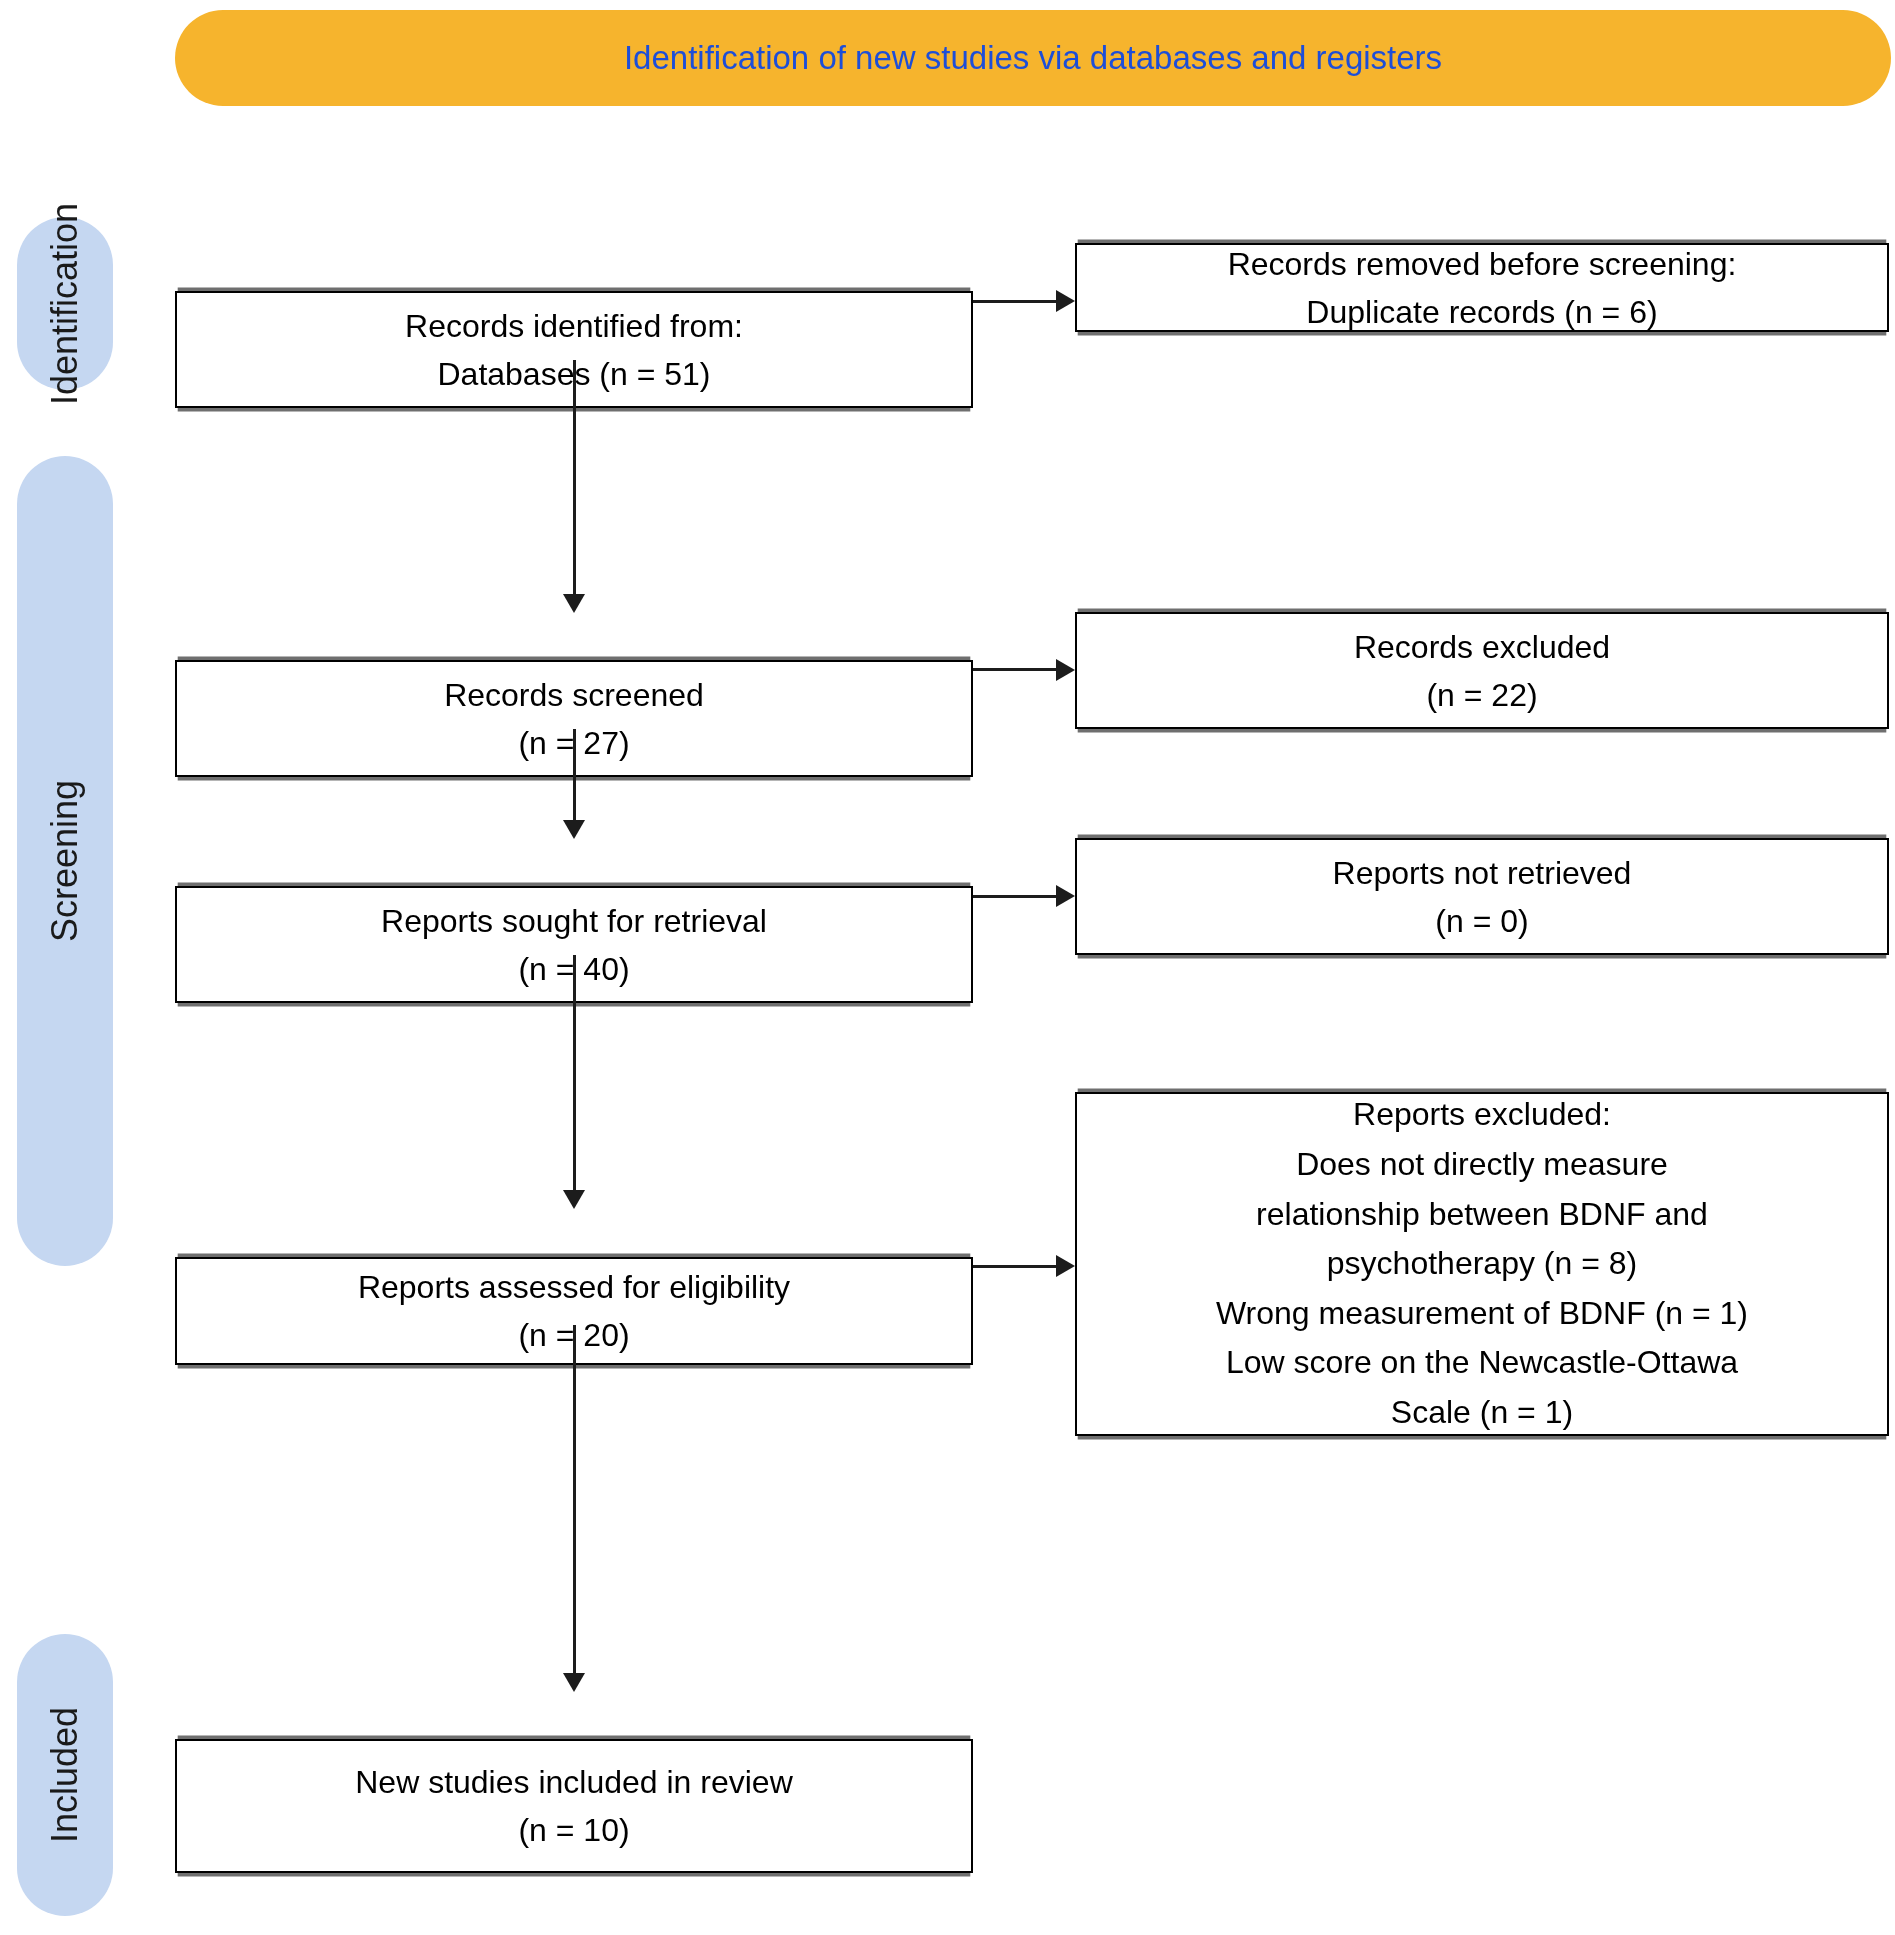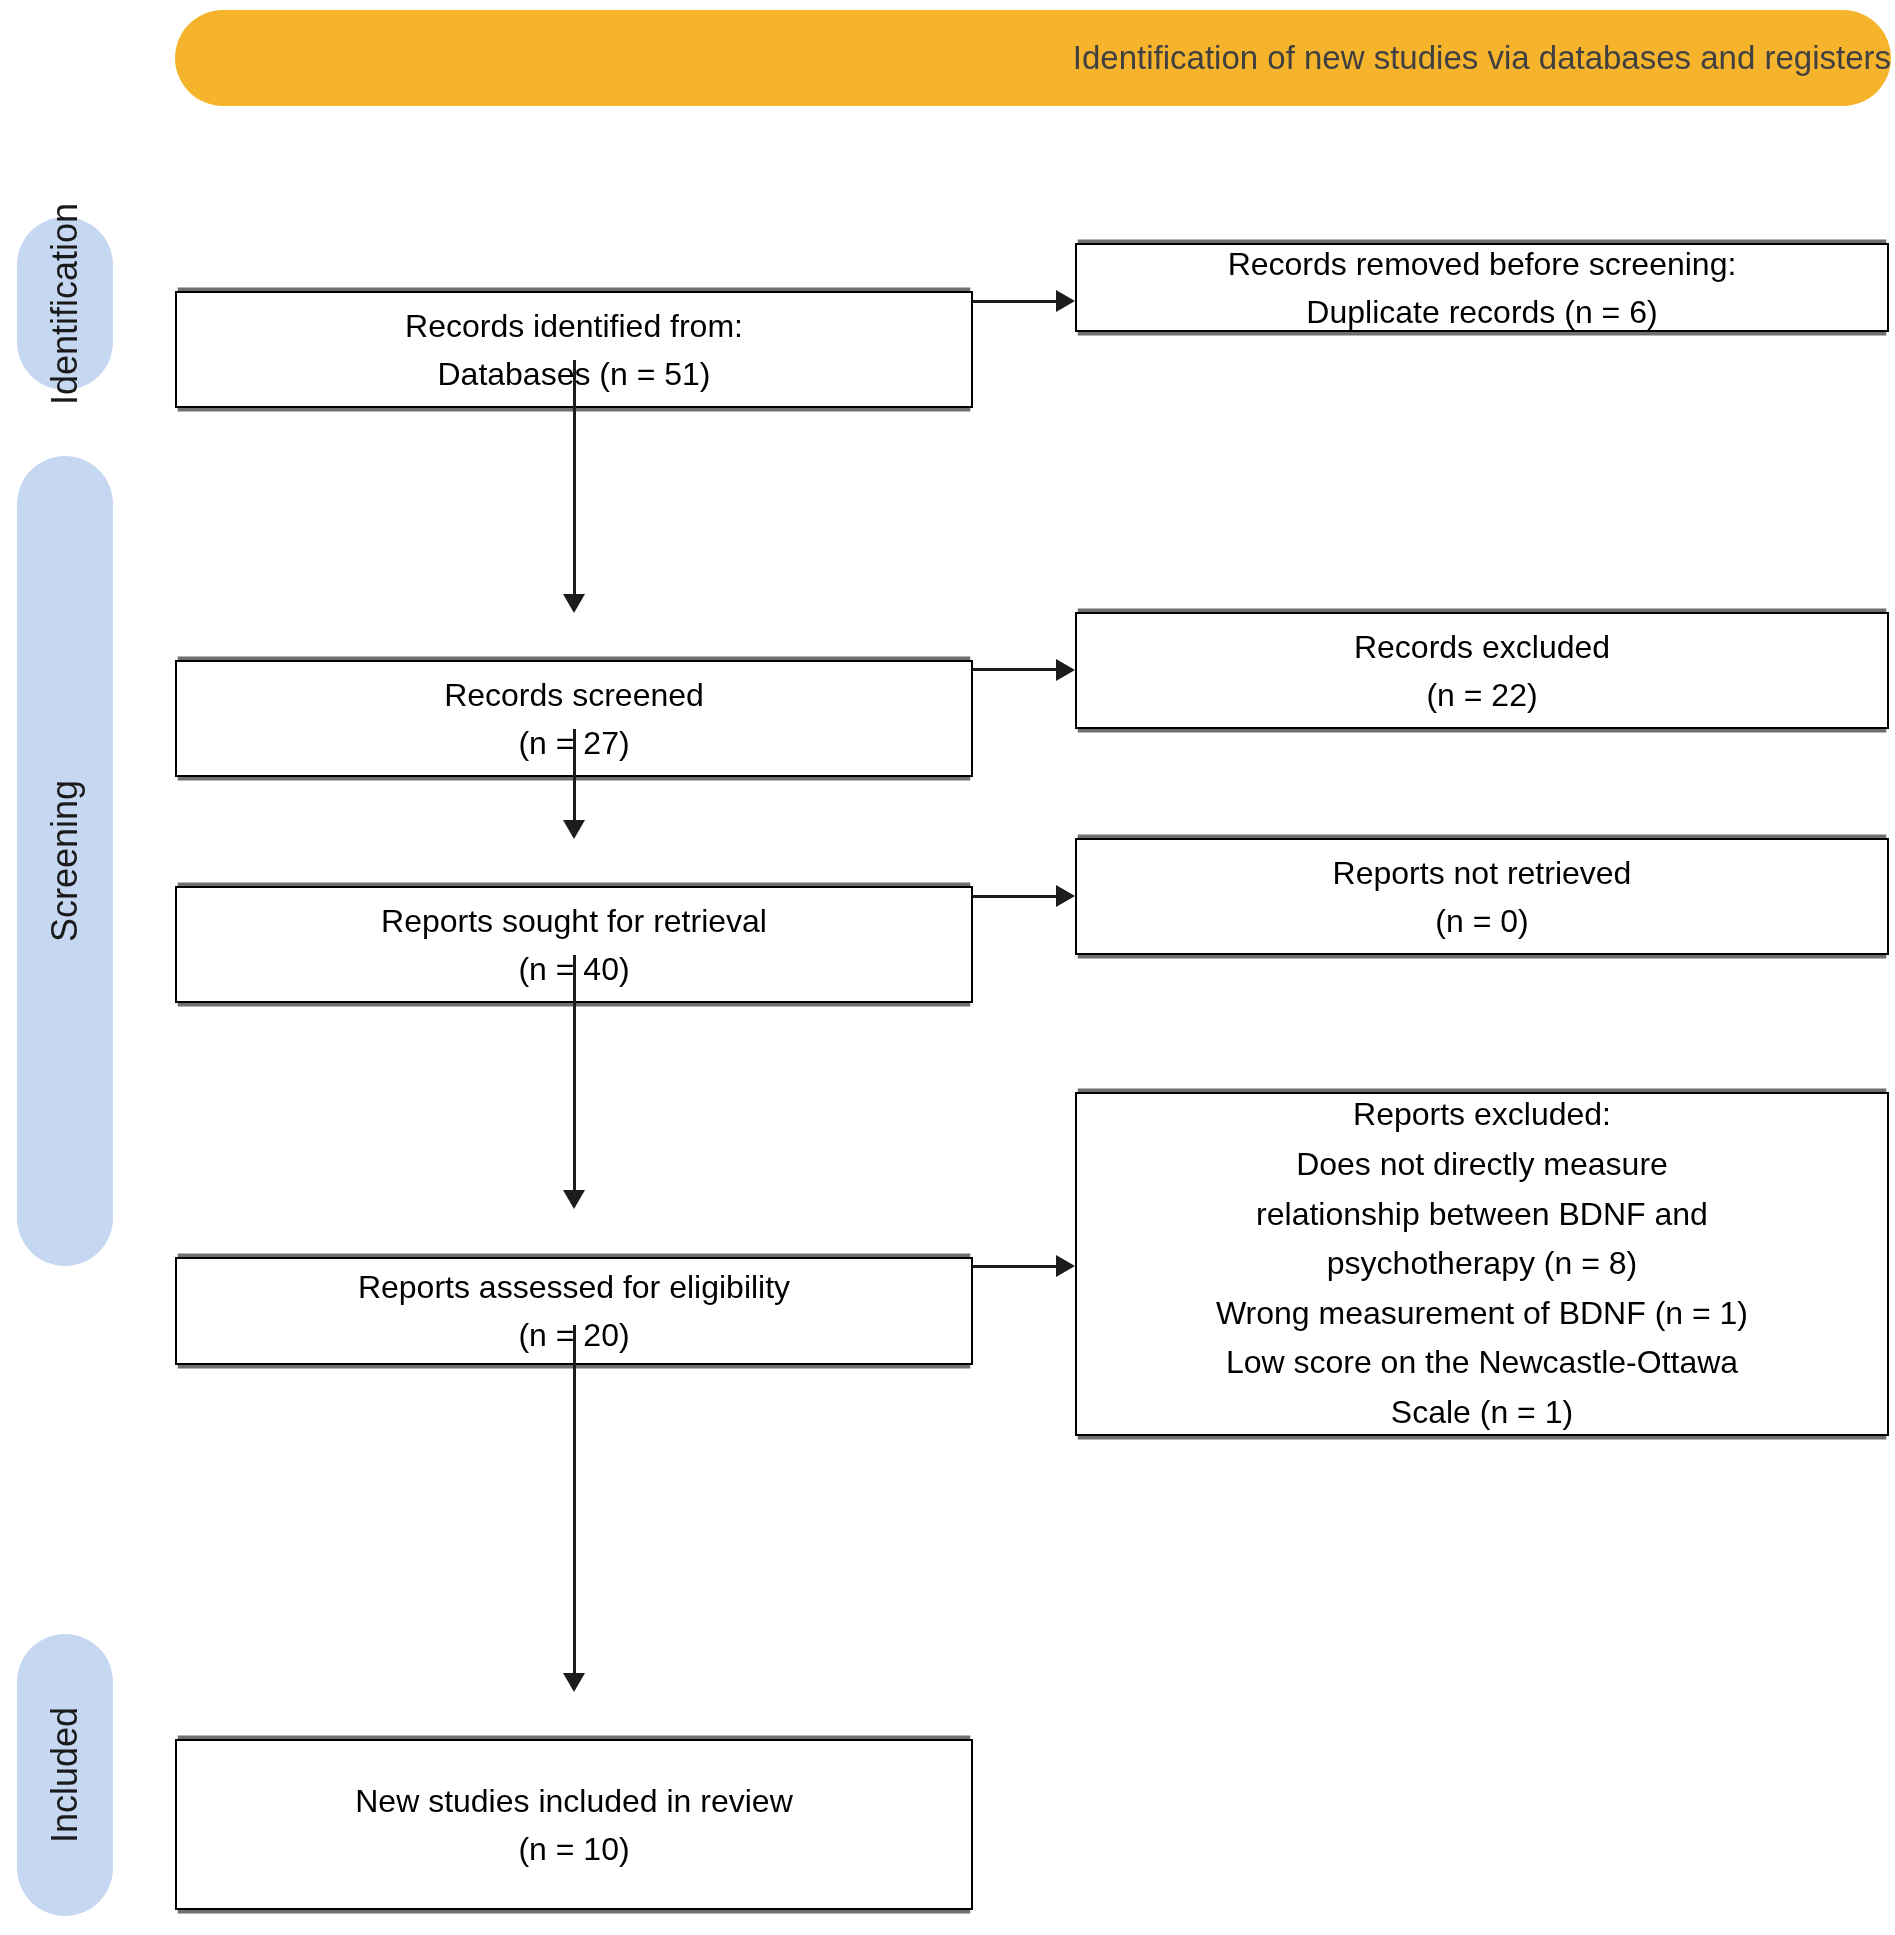--- a/index.html
+++ b/index.html
@@ -10,23 +10,23 @@
     background: #ffffff;
     font-family: "Liberation Sans", sans-serif;
     color: #000000;
   }
   .banner {
     position: absolute;
     left: 175px; top: 10.3px;
     width: 1716px; height: 96px;
     background: #F6B42D;
     border-radius: 48px;
-    display: flex; align-items: center; justify-content: flex-end;
+    display: flex; align-items: center; justify-content: center;
     font-size: 33px;
-    color: #404040;
+    color: #1d4ed8;
   }
   .stage-pill {
     position: absolute;
     left: 17px;
     width: 96px;
     background: #C5D7F1;
     border-radius: 49px;
   }
   .stage-pill .stage-label {
     position: absolute;
@@ -56,21 +56,21 @@
   .col-right { left: 1075px; width: 814px; }
 
   #box-identified       { top: 243px;  height: 117px; }
   #box-removed          { top: 243px;  height: 89px; }
   #box-screened         { top: 612px;  height: 117px; }
   #box-excluded         { top: 612px;  height: 117px; }
   #box-sought           { top: 838px; height: 117px; }
   #box-not-retrieved    { top: 838px; height: 117px; }
   #box-assessed         { top: 1209px; height: 108px; }
   #box-reports-excluded { top: 1092px; height: 344px; line-height: 1.55; }
-  #box-included-review  { top: 1691px; height: 171px; }
+  #box-included-review  { top: 1691px; height: 134px; }
 
   .vline {
     position: absolute;
     width: 3.4px;
     background: #1c1c1c;
     left: 573px;
   }
   .hline {
     position: absolute;
     height: 3.4px;

